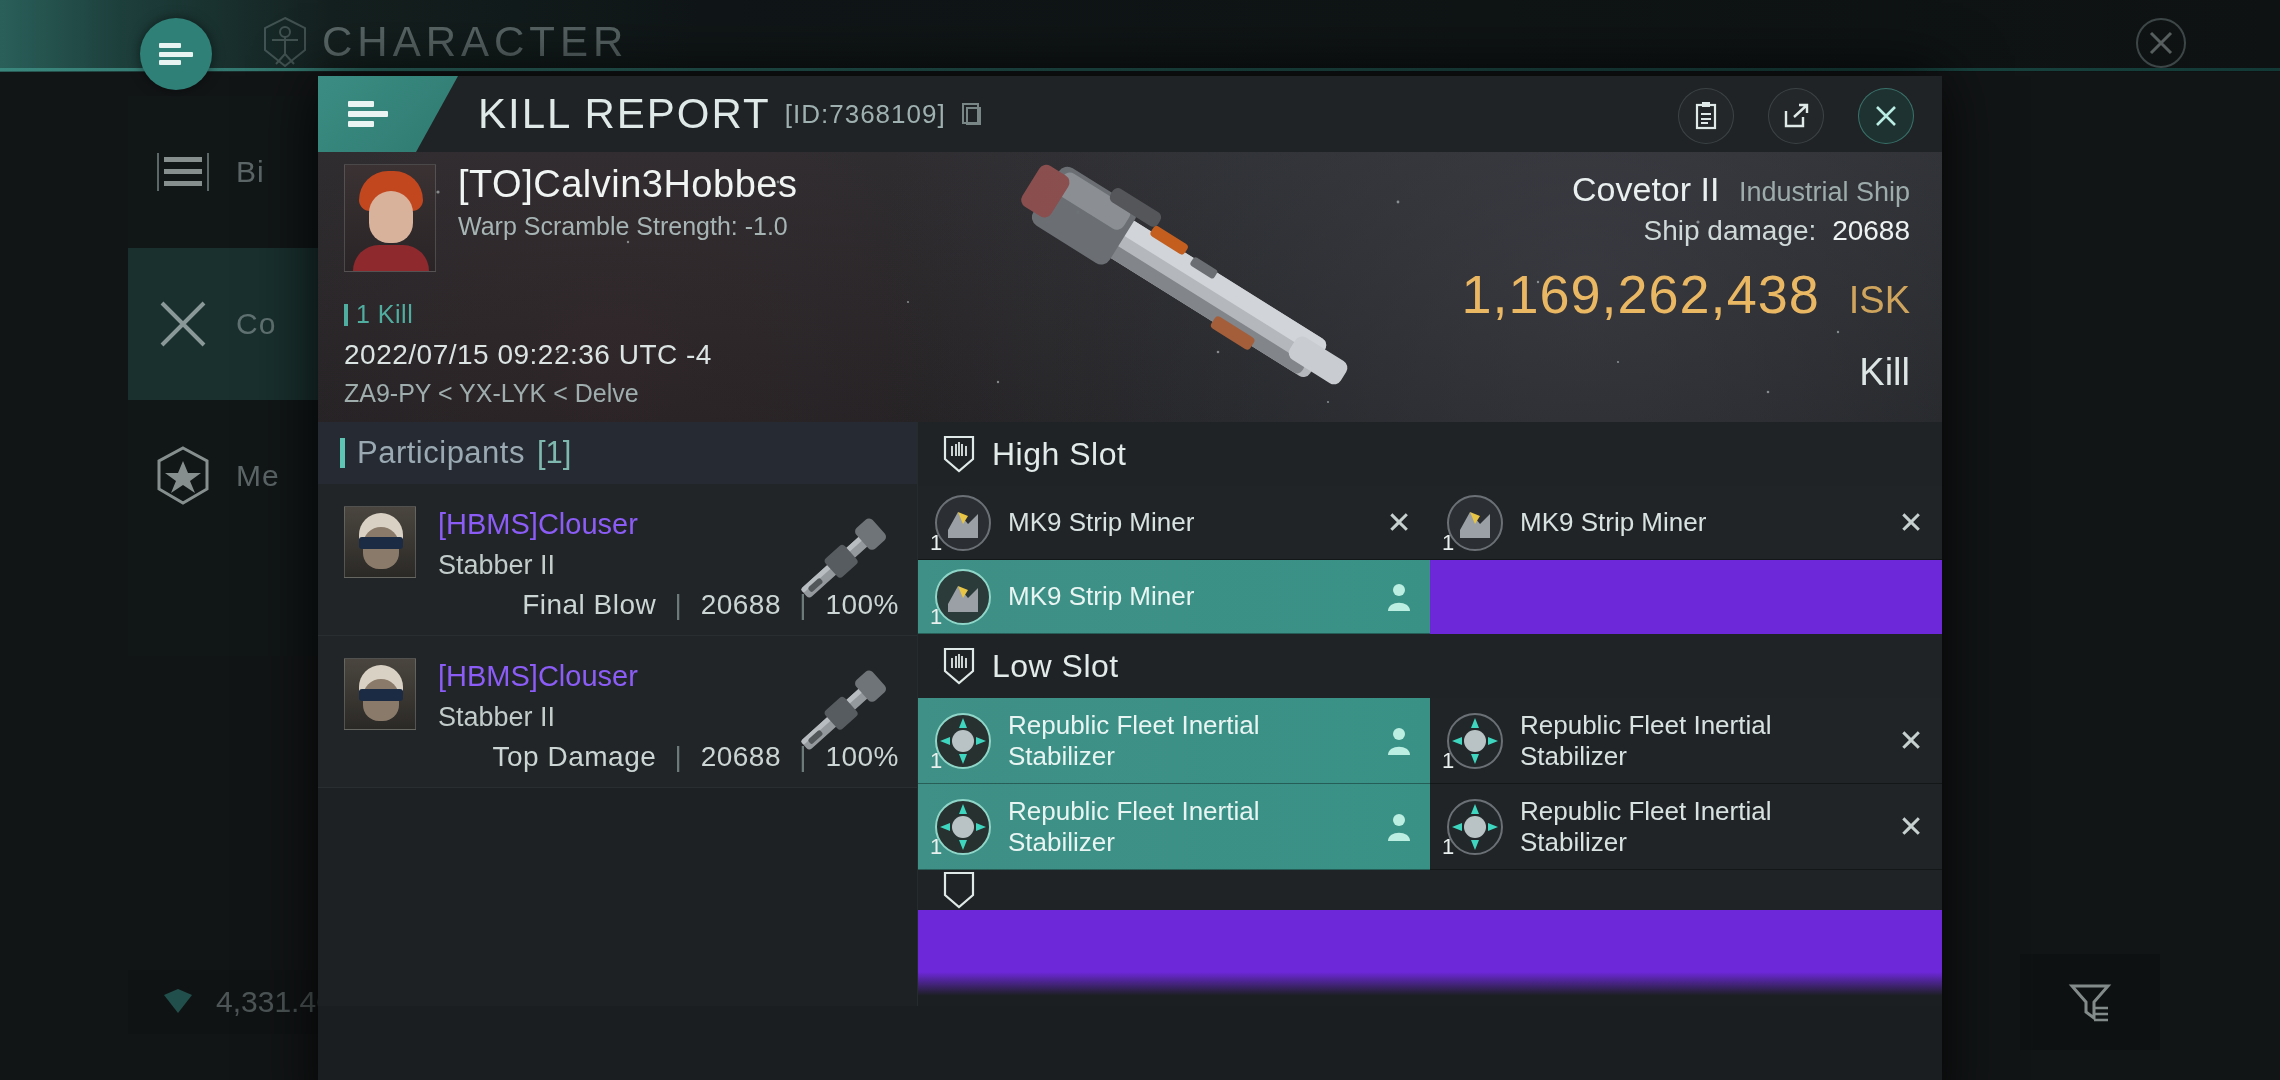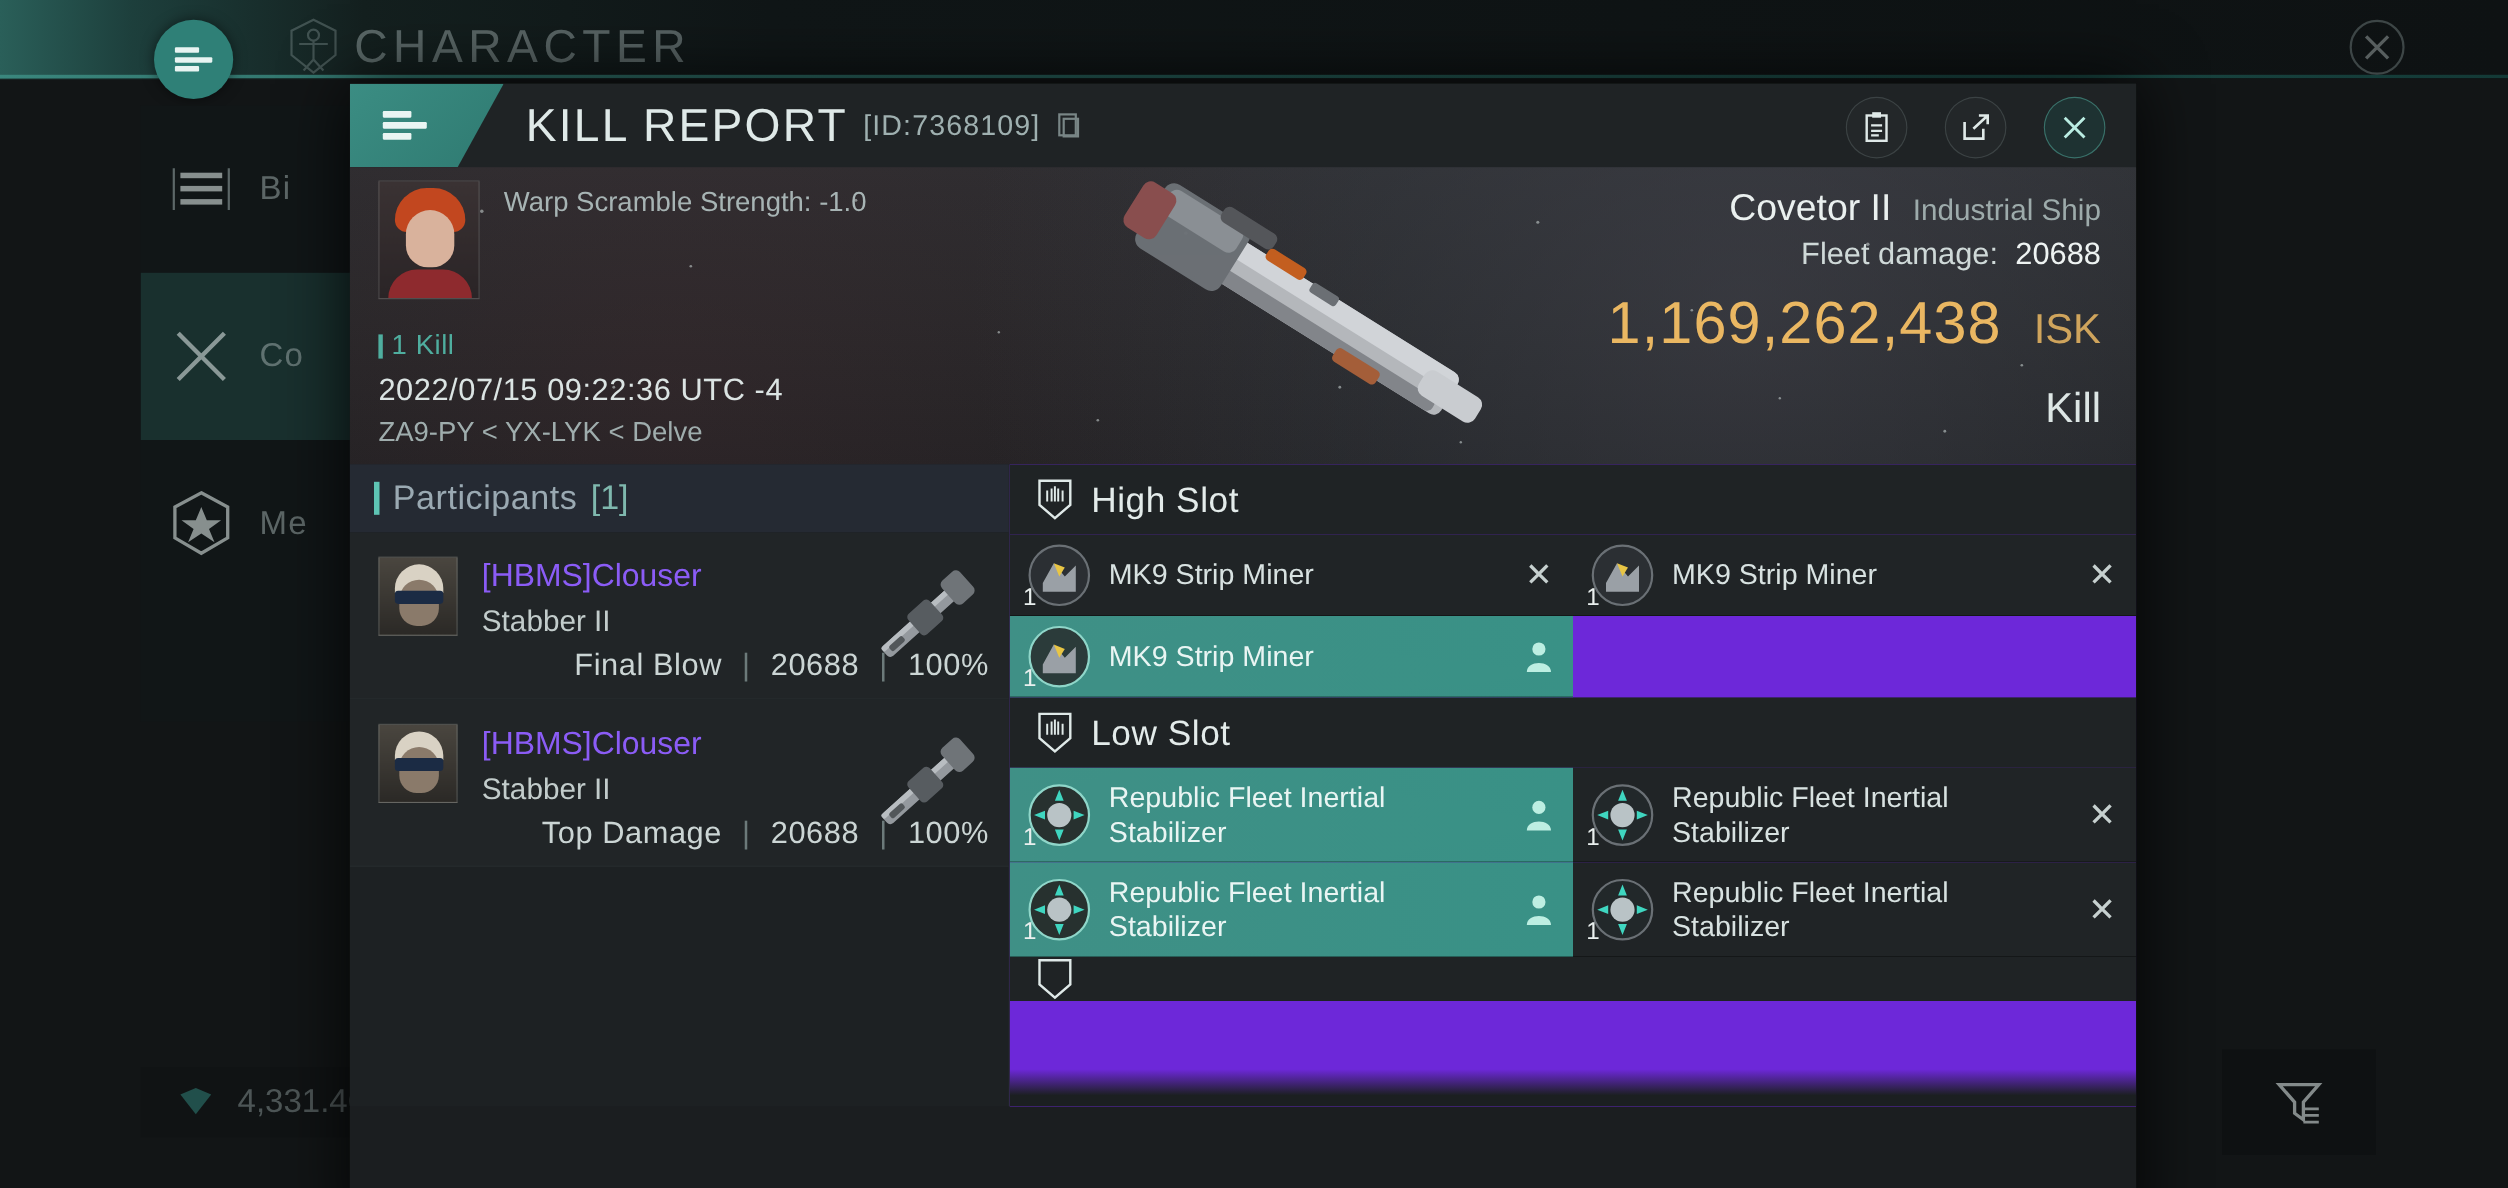--- a/index.html
+++ b/index.html
@@ -353,20 +353,21 @@
       </g>
     </svg>
 
     <div id="hero-left">
       <div id="avatar">
         <div class="hair"></div>
           <div class="face"></div>
           <div class="body"></div>
       </div>
       <div>
+        <div id="victim-name">[TO]Calvin3Hobbes</div>
         <div id="warp-line">Warp Scramble Strength: -1.0</div>
       </div>
     </div>
 
     <div id="hero-meta">
       <div id="kill-badge">1 Kill</div>
       <div id="kill-time">2022/07/15 09:22:36 UTC -4</div>
       <div id="kill-loc">ZA9-PY &lt; YX-LYK &lt; Delve</div>
     </div>
 
@@ -385,21 +386,21 @@
         <rect x="96" y="100" width="56" height="16" rx="6" fill="#56585c"></rect>
       </g>
     </svg>
 
     <div id="hero-right">
       <div id="ship-name-line">
         <span>Covetor II</span>
         <span class="ship-class">Industrial Ship</span>
       </div>
       <div id="total-dmg-line">
-        <span>Fleet damage:</span>
+        <span>Ship damage:</span>
         <span class="val">20688</span>
       </div>
       <div id="isk-line">
         <span id="isk-value">1,169,262,438</span>
         <span id="isk-unit">ISK</span>
       </div>
       <div id="kill-word">Kill</div>
     </div>
   </div>
 

